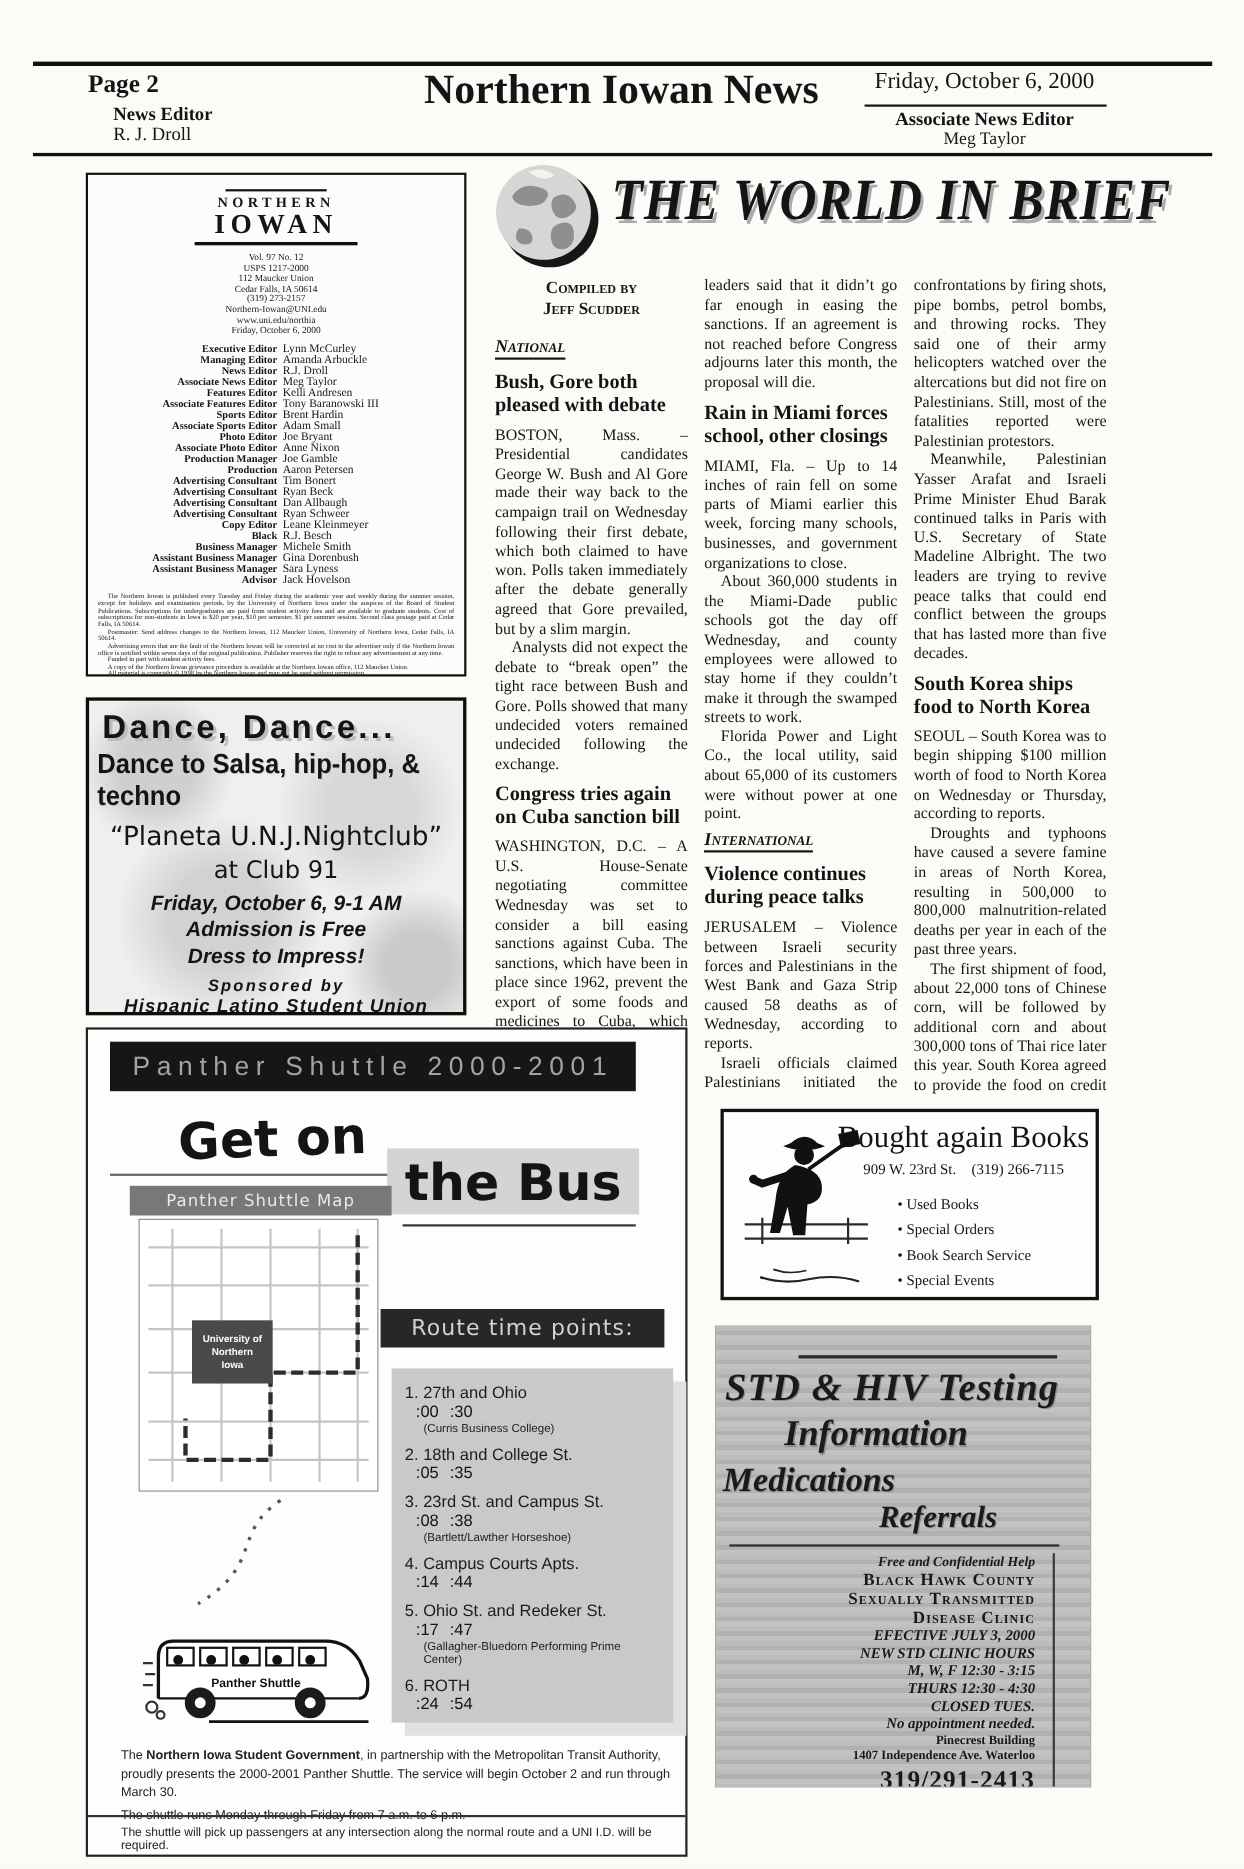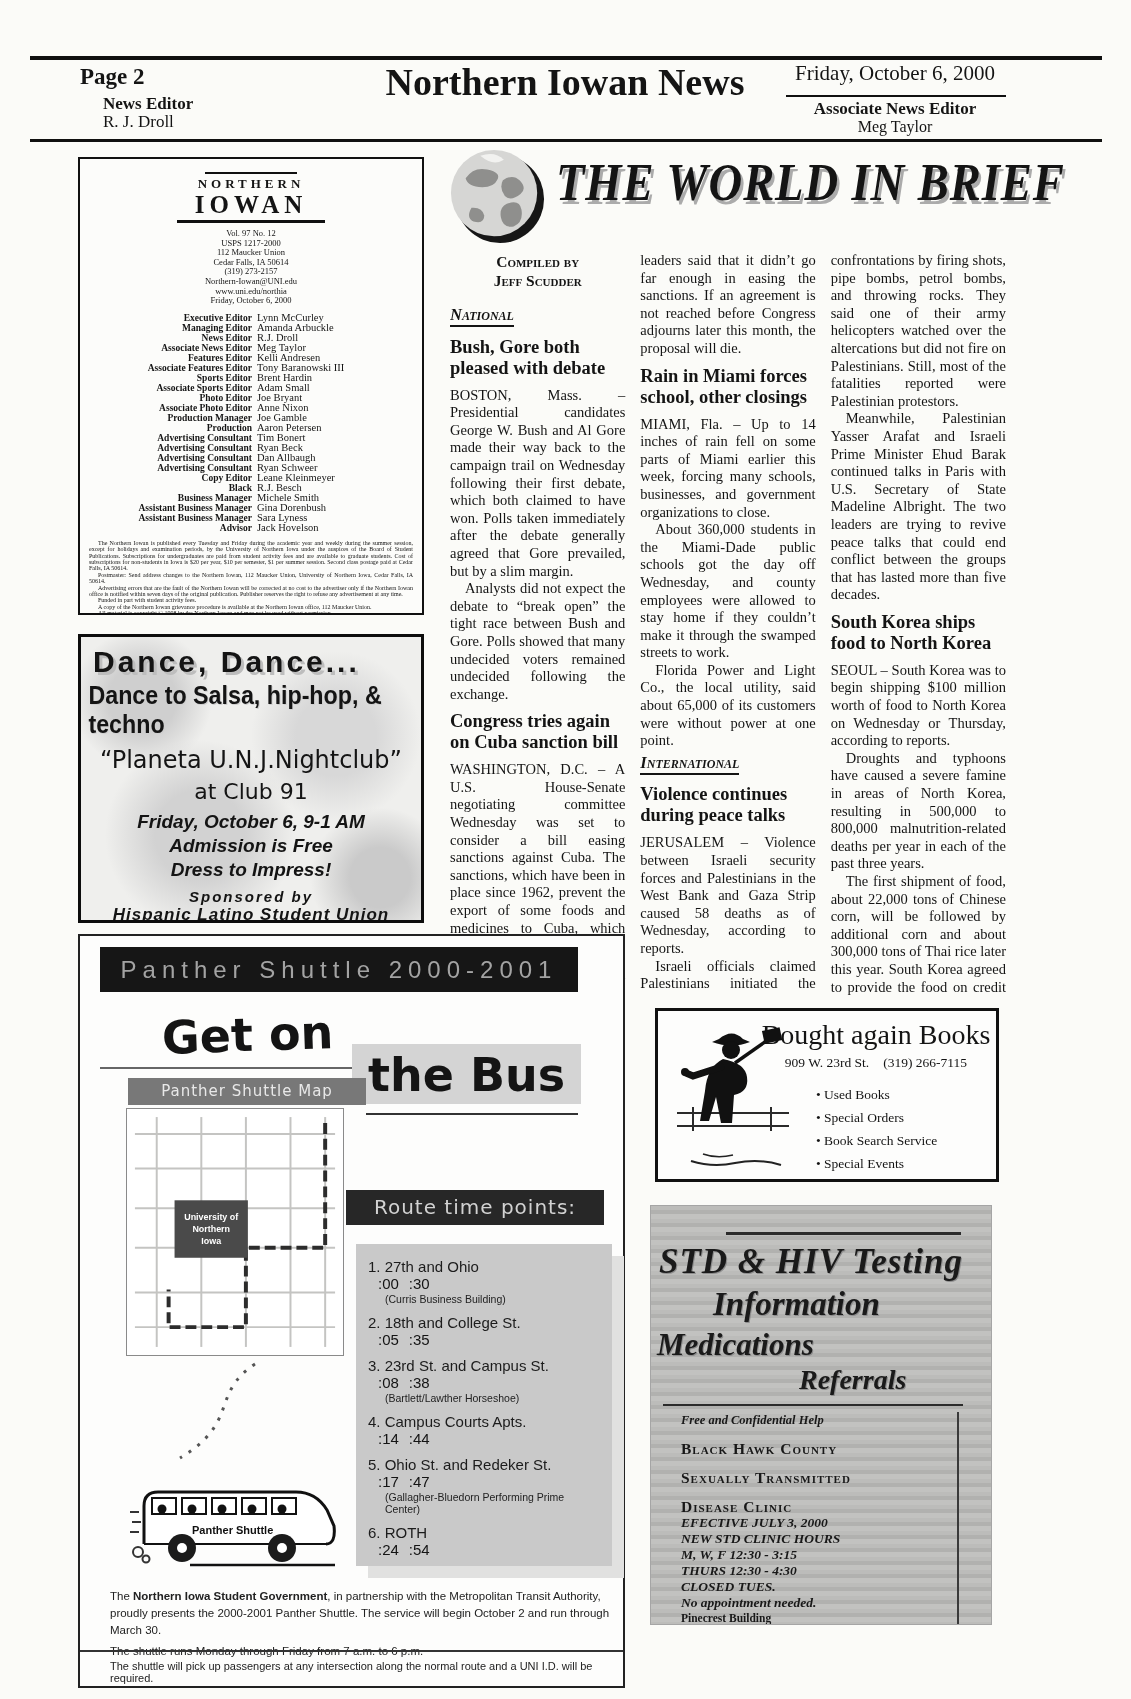--- a/index.html
+++ b/index.html
@@ -80,21 +80,21 @@
   .sh-banner {
     left:20px; top:11px; width:478px; height:45px; background:#161616; color:#a3a3a3;
     font-family:"Liberation Sans","DejaVu Sans",sans-serif; font-weight:300; font-size:24px;
     letter-spacing:6px; text-align:center; line-height:45px; white-space:nowrap; overflow:hidden;
   }
   .hand { font-family:"DejaVu Sans",sans-serif; }
   .sh-geton { left:82px; top:72px; font-size:46px; font-weight:bold; transform:rotate(-2deg); }
   .sh-line1 { left:20px; top:131px; width:300px; height:2px; background:#666; }
   .sh-thebus { left:272px; top:108px; background:#d4d4d4; padding:4px 16px 2px; font-size:46px; font-weight:bold; }
   .sh-line2 { left:286px; top:177px; width:212px; height:2px; background:#333; }
-  .sh-mapbar { left:38px; top:142px; width:238px; height:27px; background:#787878; color:#e8e8e8; font-size:15px; text-align:center; line-height:27px; letter-spacing:1px;margin-left:10px; }
+  .sh-mapbar { left:38px; top:142px; width:238px; height:27px; background:#787878; color:#e8e8e8; font-size:15px; text-align:center; line-height:27px; letter-spacing:1px; }
   .sh-map { left:46px; top:172px; width:218px; height:248px; background:#ffffff; border:1px solid #8a8a8a; }
   .sh-trail { left:70px; top:424px; width:130px; height:105px; }
   .sh-routebar { left:266px; top:254px; width:258px; height:35px; background:#272727; color:#d2d2d2; font-size:20px; text-align:center; line-height:35px; letter-spacing:1px; }
   .sh-stops {
     left:276px; top:308px; width:256px; height:322px; background:#c9c9c9; box-shadow:12px 12px 0 #e1e1e0;
     padding:14px 10px 6px 12px; font-family:"Liberation Sans","DejaVu Sans",sans-serif; overflow:hidden;
   }
   .stop { margin-bottom:9px; }
   .stop-row { display:flex; justify-content:space-between;flex-direction:column; }
   .stop-name { font-size:15px; color:#1c1c1c; }
@@ -122,23 +122,23 @@
     left:650px; top:1205px; width:342px; height:420px; overflow:hidden; border:1px solid #a5a5a5;
     background:repeating-linear-gradient(180deg,#bcbcba 0 4px,#b1b1af 4px 8px,#c2c2c0 8px 13px);
   }
   .std-title { font-style:italic; font-weight:600; color:#1a1a1a; text-shadow:1px 1px 0 #8d8d8d; white-space:nowrap; }
   .std-topline  { left:75px; top:26px;  width:235px; height:3px; background:#2b2b2b; }
   .std-t1 { left:8px;   top:36px;  font-size:35px; letter-spacing:1px; }
   .std-t2 { left:62px;  top:80px;  font-size:33px; }
   .std-t3 { left:6px;   top:121px; font-size:31px; }
   .std-t4 { left:148px; top:158px; font-size:28px; }
   .std-underline { left:12px; top:198px; width:300px; height:2px; background:#2b2b2b; }
-  .std-body { left:30px; top:206px; width:278px; text-align:left; border-right:2px solid #3a3a3a; padding-right:4px; color:#181818; }
+  .std-body { left:30px; top:206px; width:278px; text-align:right; border-right:2px solid #3a3a3a; padding-right:16px; color:#181818; }
   .sl-it0  { font-weight:bold; font-style:italic; font-size:12.5px; line-height:16px; }
-  .sl-caps { font-variant:small-caps; font-weight:bold; font-size:15.5px; line-height:17px; letter-spacing:1px;margin-top:12px; }
+  .sl-caps { font-variant:small-caps; font-weight:bold; font-size:15.5px; line-height:17px; letter-spacing:1px; }
   .sl-it   { font-weight:bold; font-style:italic; font-size:13.5px; line-height:16px; }
   .sl-sm   { font-weight:bold; font-size:11.5px; line-height:14px; }
   .std-phone { font-weight:bold; font-size:23px; letter-spacing:1px; margin-top:2px; }
 </style>
 </head>
 <body>
 
 <div class="page">
 
   <div class="abs rule" id="rule-top"></div>
@@ -385,21 +385,21 @@
 
     <div class="abs sh-routebar hand">Route time points:</div>
 
     <div class="abs sh-stops">
 
         <div class="stop">
           <div class="stop-row">
             <span class="stop-name"><span>1.</span> <span>27th and Ohio</span></span>
             <span class="stop-times"><span>:00</span><span>:30</span></span>
           </div>
-          <div class="stop-sub">(Curris Business Building)</div>
+          <div class="stop-sub">(Curris Business College)</div>
         </div>
 
         <div class="stop">
           <div class="stop-row">
             <span class="stop-name"><span>2.</span> <span>18th and College St.</span></span>
             <span class="stop-times"><span>:05</span><span>:35</span></span>
           </div>
 
         </div>
 

